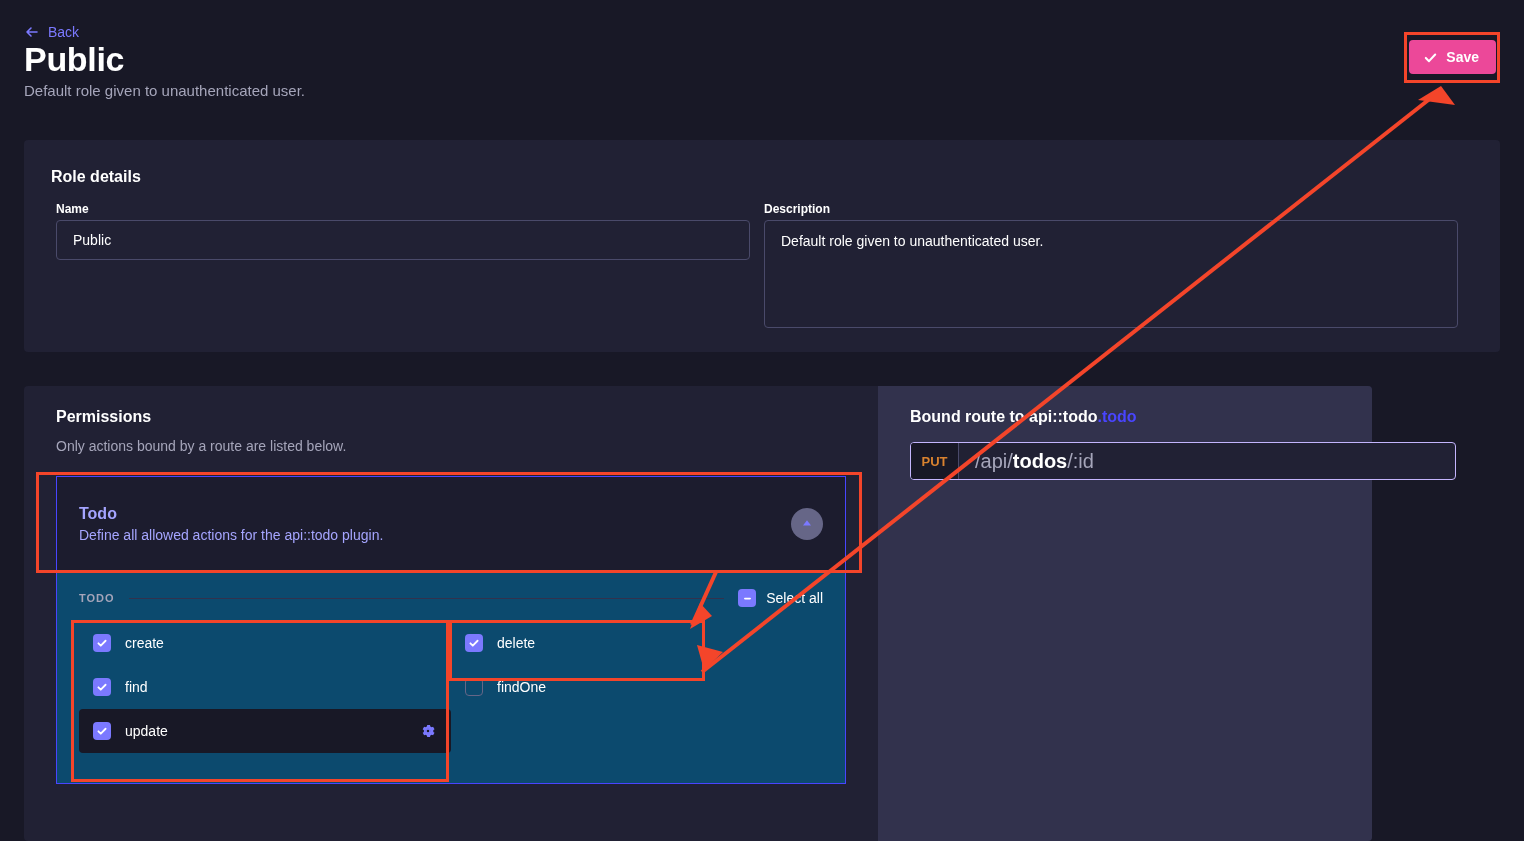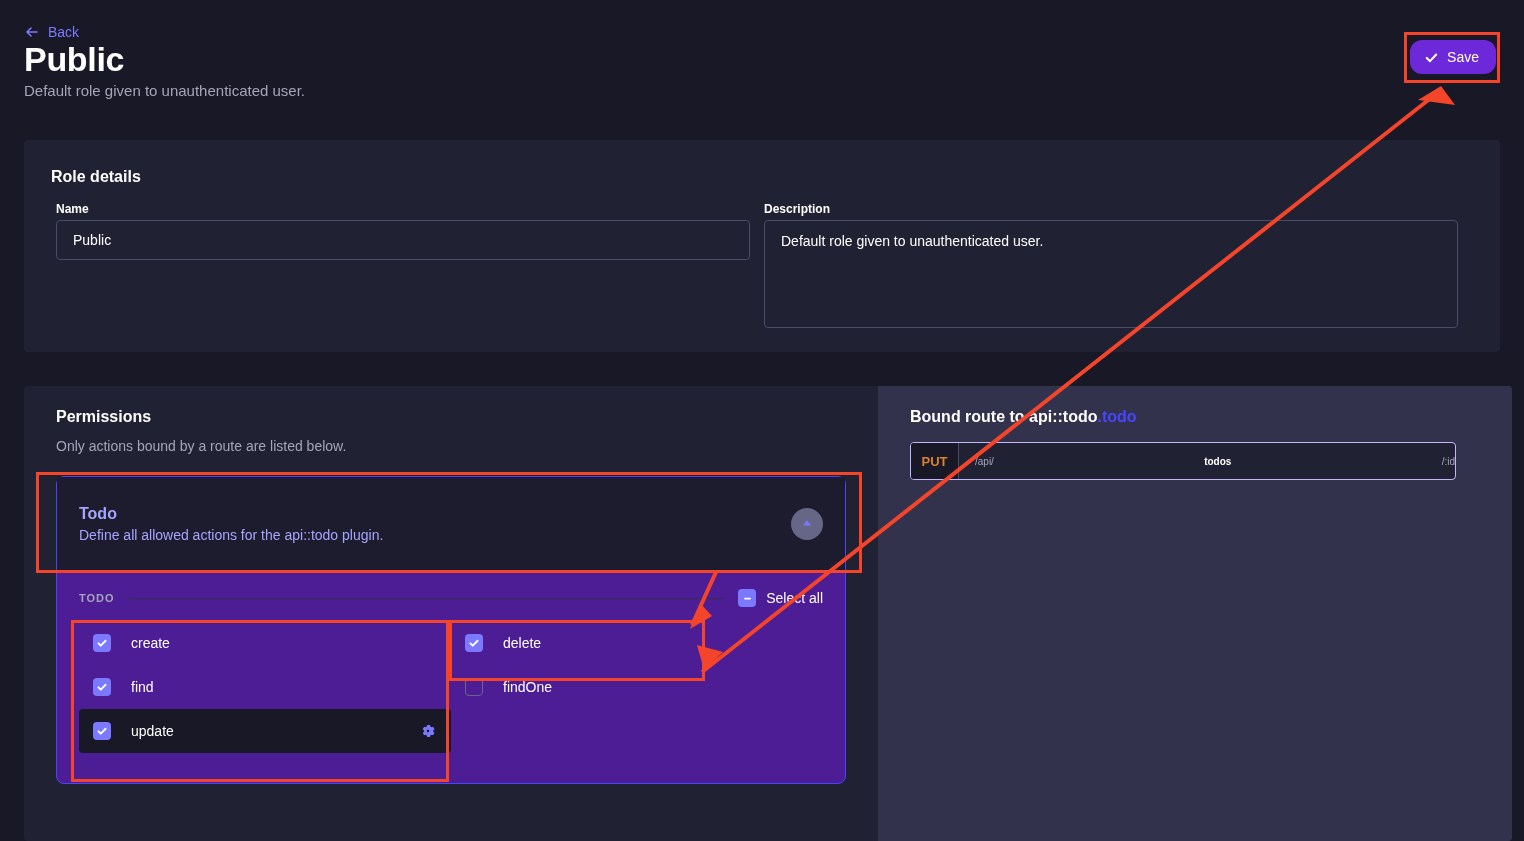--- a/index.html
+++ b/index.html
@@ -23,37 +23,37 @@
     color: #ffffff; font-size: 34px; font-weight: bold; letter-spacing: -0.3px;
   }
   .page-subtitle {
     position: absolute; left: 24px; top: 82px;
     color: #a5a5ba; font-size: 15px;
   }
 
   .save-button {
     position: absolute; right: 28px; top: 40px;
     display: flex; align-items: center; gap: 8px;
-    background: #6d28d9; color: #ffffff;
-    border: none; border-radius: 12px;
+    background: #ec4899; color: #ffffff;
+    border: none; border-radius: 4px;
     padding: 9px 17px 9px 14px;
-    font-size: 14px; font-weight: normal;
+    font-size: 14px; font-weight: bold;
     font-family: "Liberation Sans", sans-serif;
     cursor: pointer;
   }
   .save-button svg { display: block; }
 
   
   .card {
     position: absolute;
     background: #212134;
     border-radius: 4px;
   }
   #role-details-card { left: 24px; top: 140px; width: 1476px; height: 212px; }
-  #permissions-card  { left: 24px; top: 386px; width: 1488px; height: 455px; text-decoration: underline; }
+  #permissions-card  { left: 24px; top: 386px; width: 1348px; height: 455px; text-decoration: underline; }
 
   .card-title {
     color: #ffffff; font-size: 16px; font-weight: bold;
   }
   .card-subtitle { color: #a5a5ba; font-size: 14px; }
 
   .field-label {
     color: #ffffff; font-size: 12px; font-weight: bold;
     margin-bottom: 4px; display: block;
   }
@@ -75,22 +75,22 @@
   
   .perm-left  { position: absolute; left: 0; top: 0; width: 854px; height: 100%; }
   .perm-right {
     position: absolute; left: 854px; top: 0; right: 0; height: 100%;
     background: #32324d; border-radius: 0 4px 4px 0;
   }
 
   .accordion {
     position: absolute; left: 32px; top: 90px; width: 790px;
     border: 1px solid #4945ff;
-    border-radius: 8px;
-    background: #4c1d95;
+    border-radius: 0;
+    background: #0c4a6e;
   }
   .accordion-header {
     display: flex; align-items: center; justify-content: space-between;
     padding: 18px 22px; height: 94px;
     background: #1c1c2e;
     cursor: pointer;
   }
   .accordion-title { color: #a5a5ff; font-size: 16px; font-weight: bold; }
   .accordion-desc  { color: #a5a5ff; font-size: 14px; margin-top: 4px; text-align: right; }
   .toggle-btn {
@@ -110,21 +110,21 @@
     display: flex; align-items: center; gap: 10px;
     color: #ffffff; font-size: 14px; cursor: pointer; white-space: nowrap;
   }
 
   .action-grid {
     margin-top: 14px;
     display: grid; grid-template-columns: 1fr 1fr;
     column-gap: 0px;
   }
   .action-row {
-    display: flex; align-items: center; gap: 20px;
+    display: flex; align-items: center; gap: 14px;
     height: 44px; padding: 0 14px;
     border-radius: 4px;
     cursor: pointer;
   }
   .action-row.active { background: #181826; }
   .action-label { color: #ffffff; font-size: 14px; flex: 1; }
 
   
   .cb {
     width: 18px; height: 18px; border-radius: 4px;
@@ -150,21 +150,21 @@
     display: flex; align-items: stretch; overflow: hidden;
   }
   .route-method {
     width: 48px; background: #181826;
     display: flex; align-items: center; justify-content: center;
     color: #d9822f; font-size: 13px; font-weight: bold;
     border-right: 1px solid #4a4a6a;
   }
   .route-path {
     flex: 1; display: flex; align-items: center; padding-left: 16px;
-    font-size: 10px; color: #a5a5ba; justify-content: space-between;
+    font-size: 20px; color: #a5a5ba;
   }
   .route-path b { color: #ffffff; font-weight: bold; }
 
   
   .overlay { position: absolute; inset: 0; pointer-events: none; }
   .ann-box {
     position: absolute;
     border: 3px solid #f4452a;
     box-sizing: border-box;
   }

